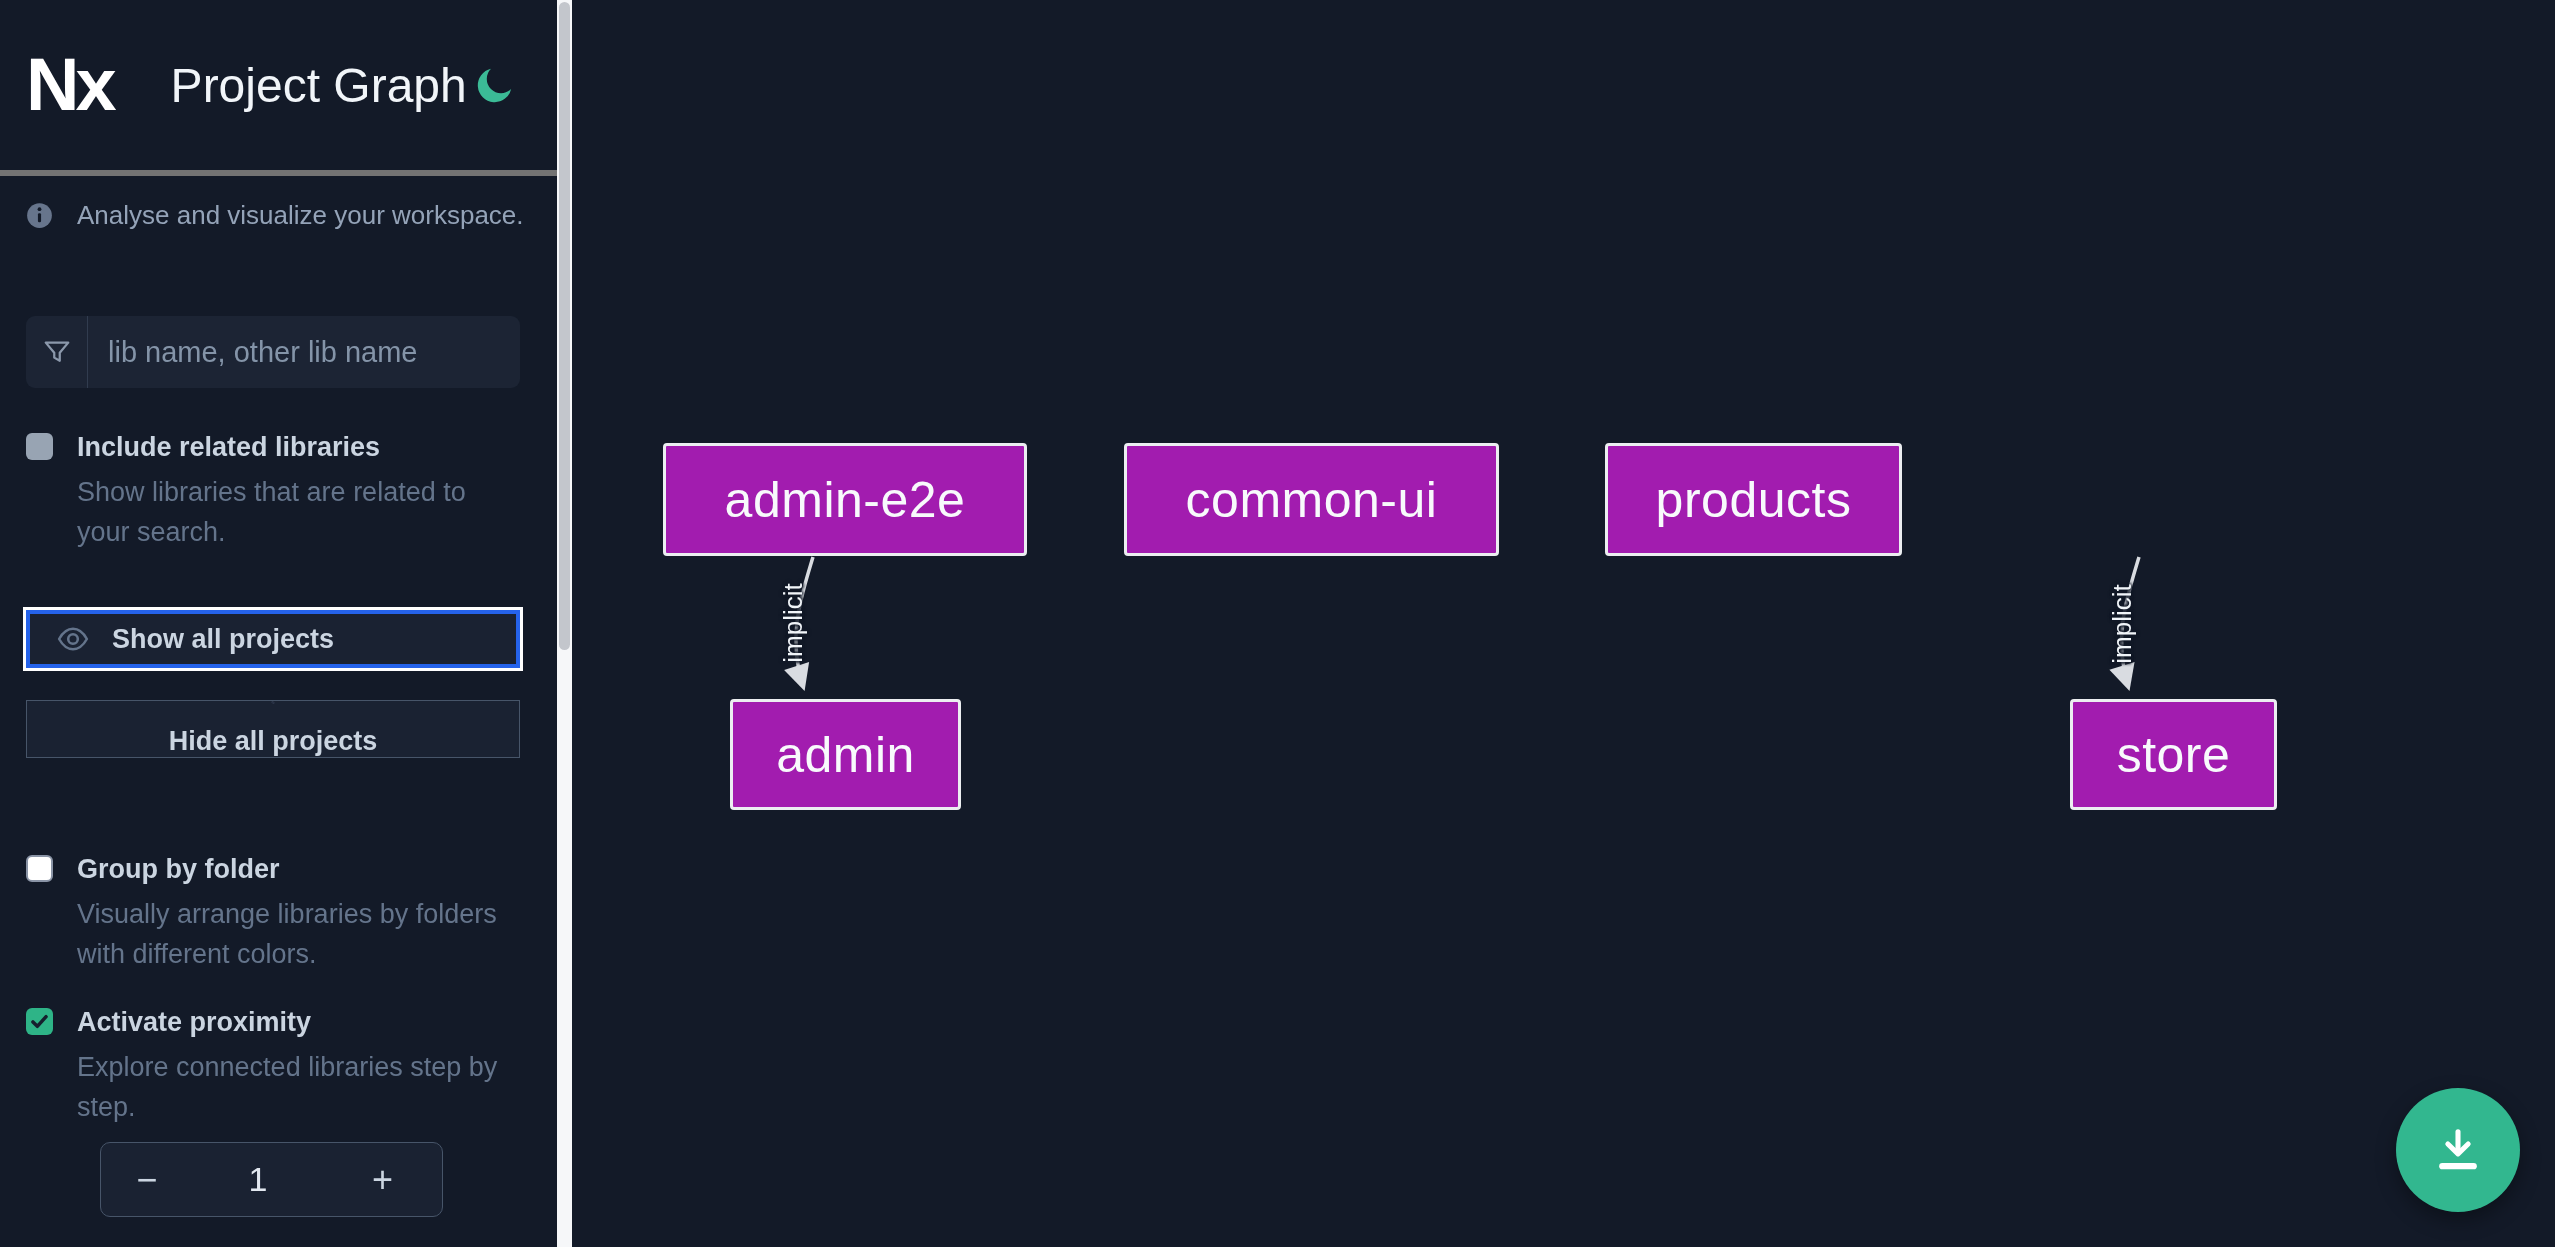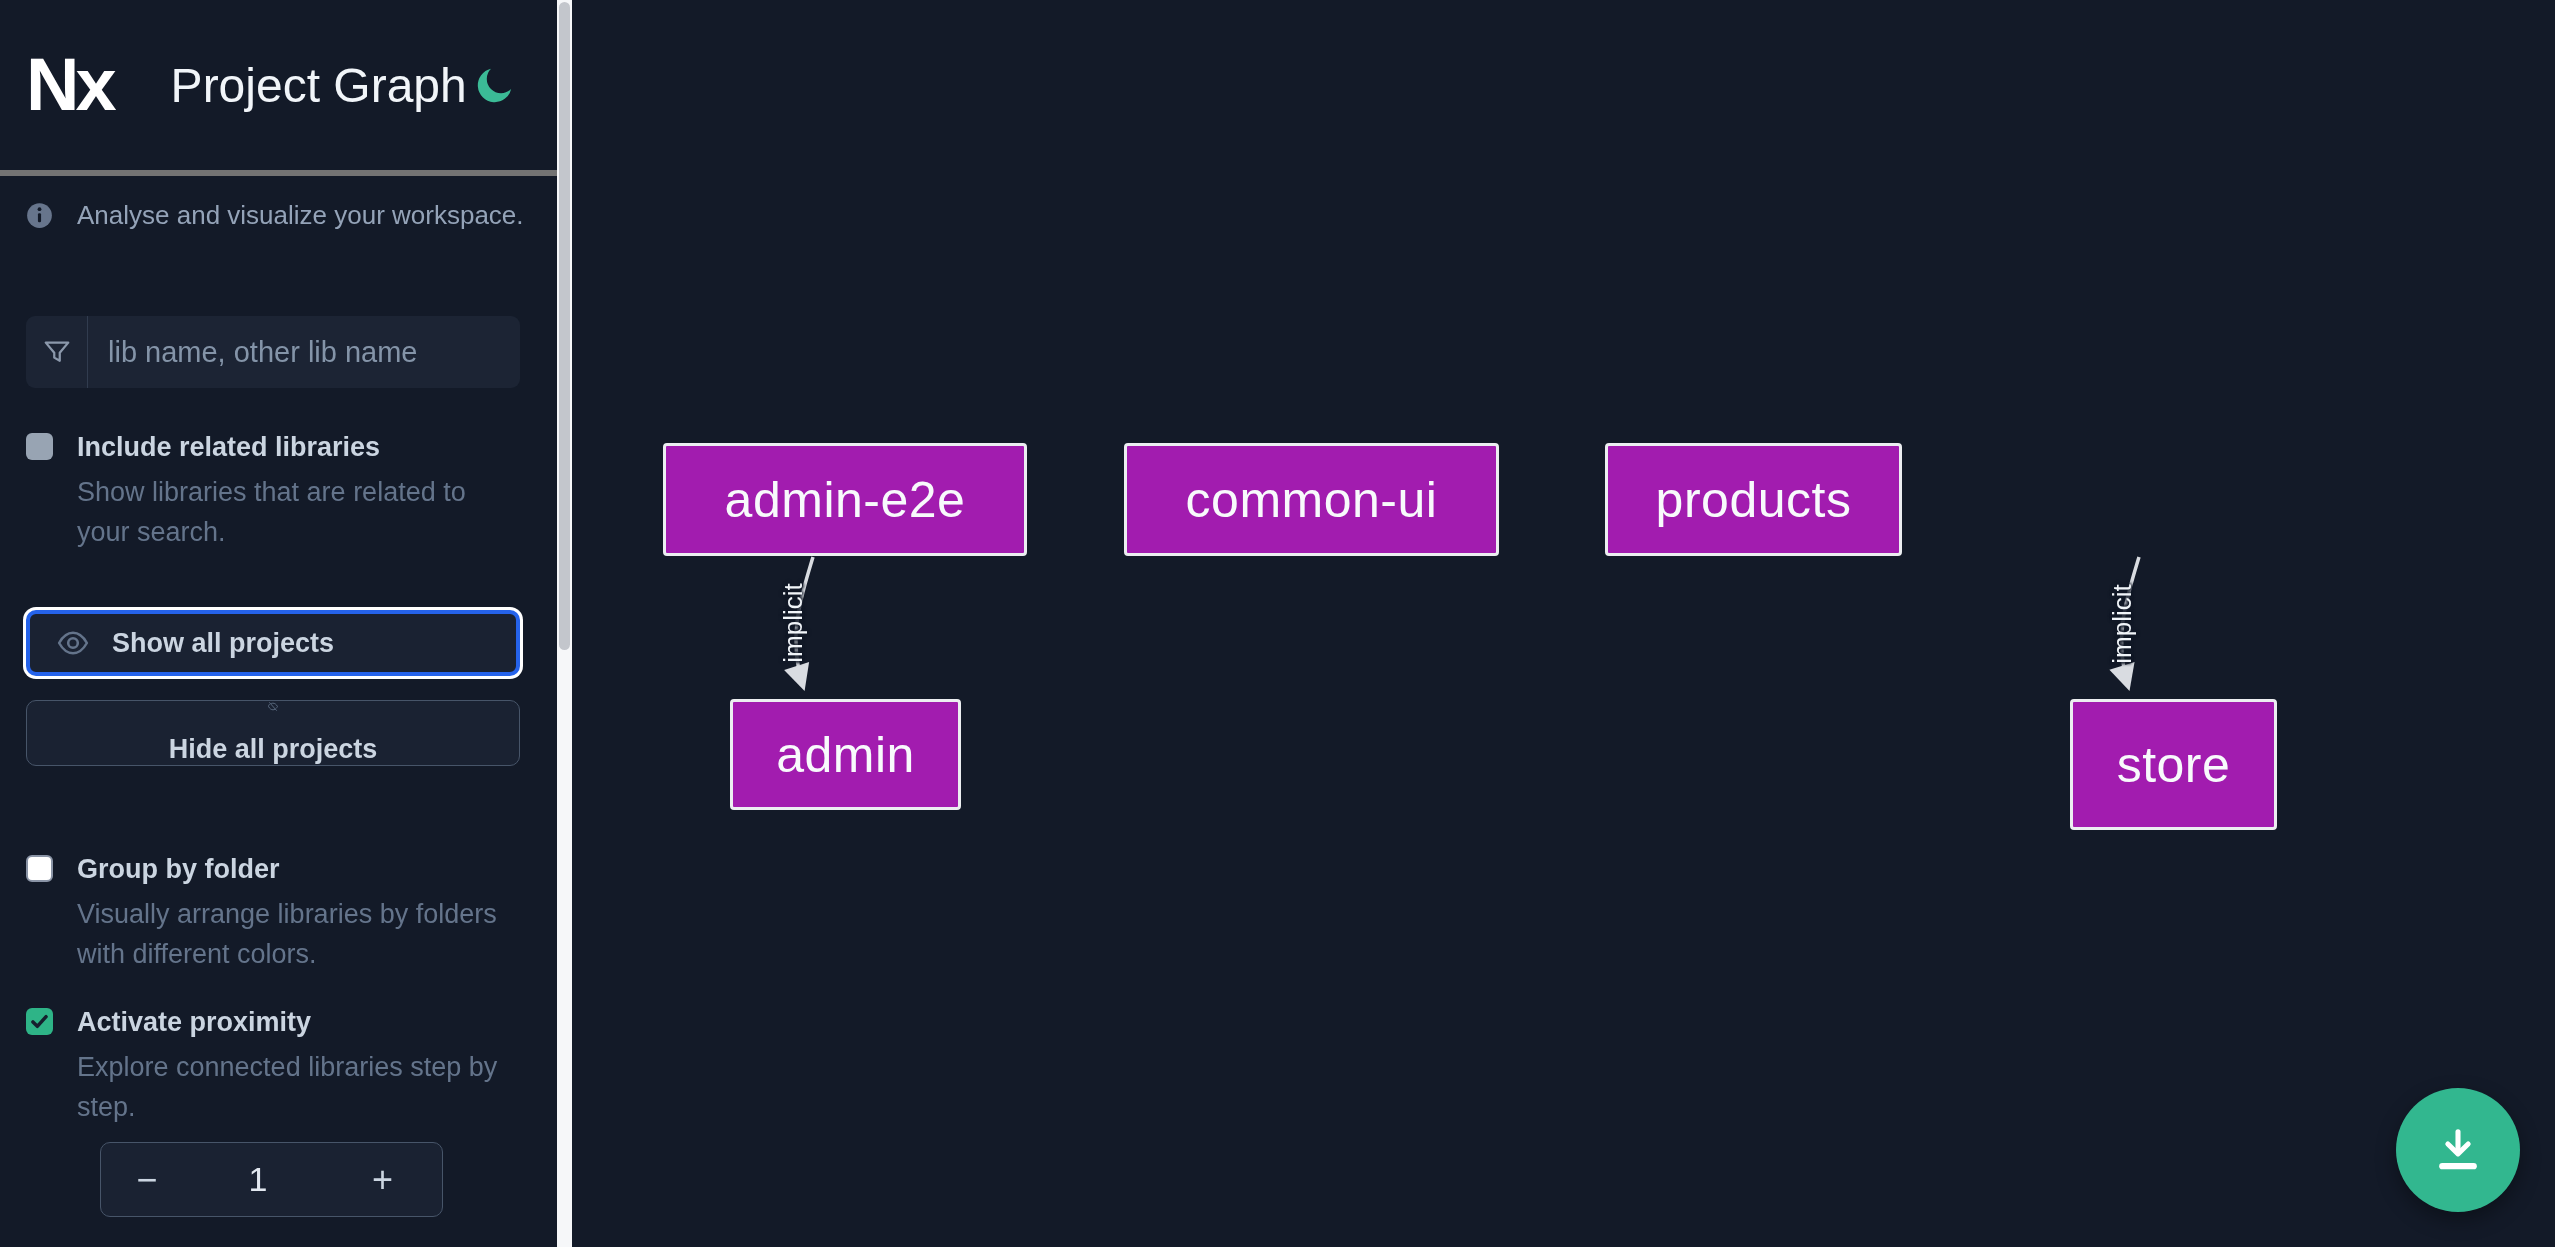--- a/index.html
+++ b/index.html
@@ -23,21 +23,21 @@
     font-size:50px;
     display:flex; align-items:center; justify-content:center;
     letter-spacing:0.5px;
     cursor:pointer;
   }
   .n-admin-e2e  { left:663px;  top:443px; width:364px; height:113px; }
   .n-common-ui  { left:1124px; top:443px; width:375px; height:113px; }
   .n-products   { left:1605px; top:443px; width:297px; height:113px; }
   .n-store-e2e  { left:2009px; top:443px; width:330px; height:113px; }
   .n-admin      { left:730px;  top:699px; width:231px; height:111px; }
-  .n-store      { left:2070px; top:699px; width:207px; height:131px; }
+  .n-store      { left:2070px; top:699px; width:207px; height:111px; }
   .edge-label {
     position:absolute;
     transform:translate(-50%,-50%) rotate(-90deg);
     font-size:26px;
     color:#f1f5f9;
     text-shadow:-2px 0 3px #131a28, 2px 0 3px #131a28, 0 -2px 3px #131a28, 0 2px 3px #131a28;
     white-space:nowrap;
   }
   .el-1 { left:793px;  top:623px; }
   .el-2 { left:2122px; top:624px; }
@@ -105,22 +105,22 @@
     display:flex; align-items:center; justify-content:center; cursor:pointer;
   }
   .cb-muted  { background:#98a4b3; }
   .cb-white  { background:#ffffff; border:2px solid #8a94a6; }
   .cb-green  { background:#2eb487; }
   .check-text { flex:1; }
   .check-label { font-size:27px; font-weight:700; color:#cbd5e1; line-height:34px; cursor:pointer; }
   .check-desc  { font-size:27px; color:#64748b; line-height:40px; margin-top:8px; max-width:430px; }
 
   .side-btn {
-    position:absolute; left:26px; width:494px; height:66px;
-    background:#1a2232; border:1px solid #475569; border-radius:10px;
+    position:absolute; left:26px; width:494px; height:58px;
+    background:#1a2232; border:1px solid #475569; border-radius:0;
     display:flex; align-items:center; gap:22px; padding:0 26px;
     font-size:27px; font-weight:700; color:#cbd5e1; cursor:pointer;
     font-family:"Liberation Sans", sans-serif;
   }
   .btn-show { top:610px; border:4px solid #2563eb; box-shadow:0 0 0 3px #ffffff; }
   .btn-hide { top:700px;flex-direction:column; }
 
   .stepper {
     position:absolute; left:100px; top:1142px; width:343px; height:75px;
     border:1px solid #475569; border-radius:10px; background:#1a2232;

